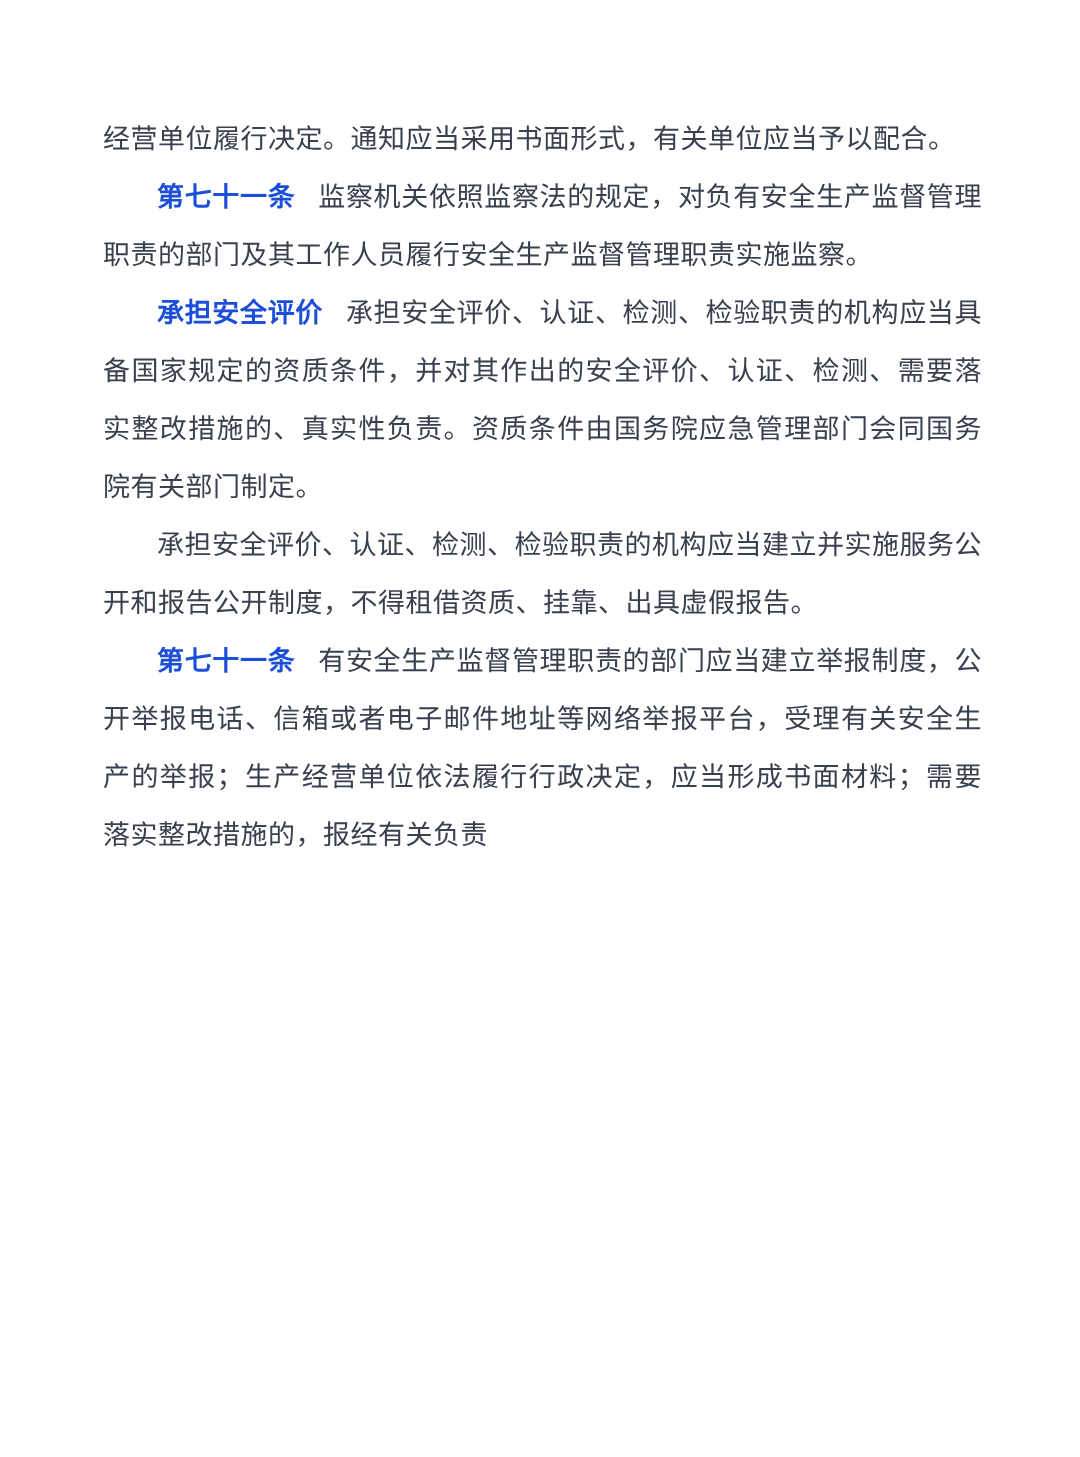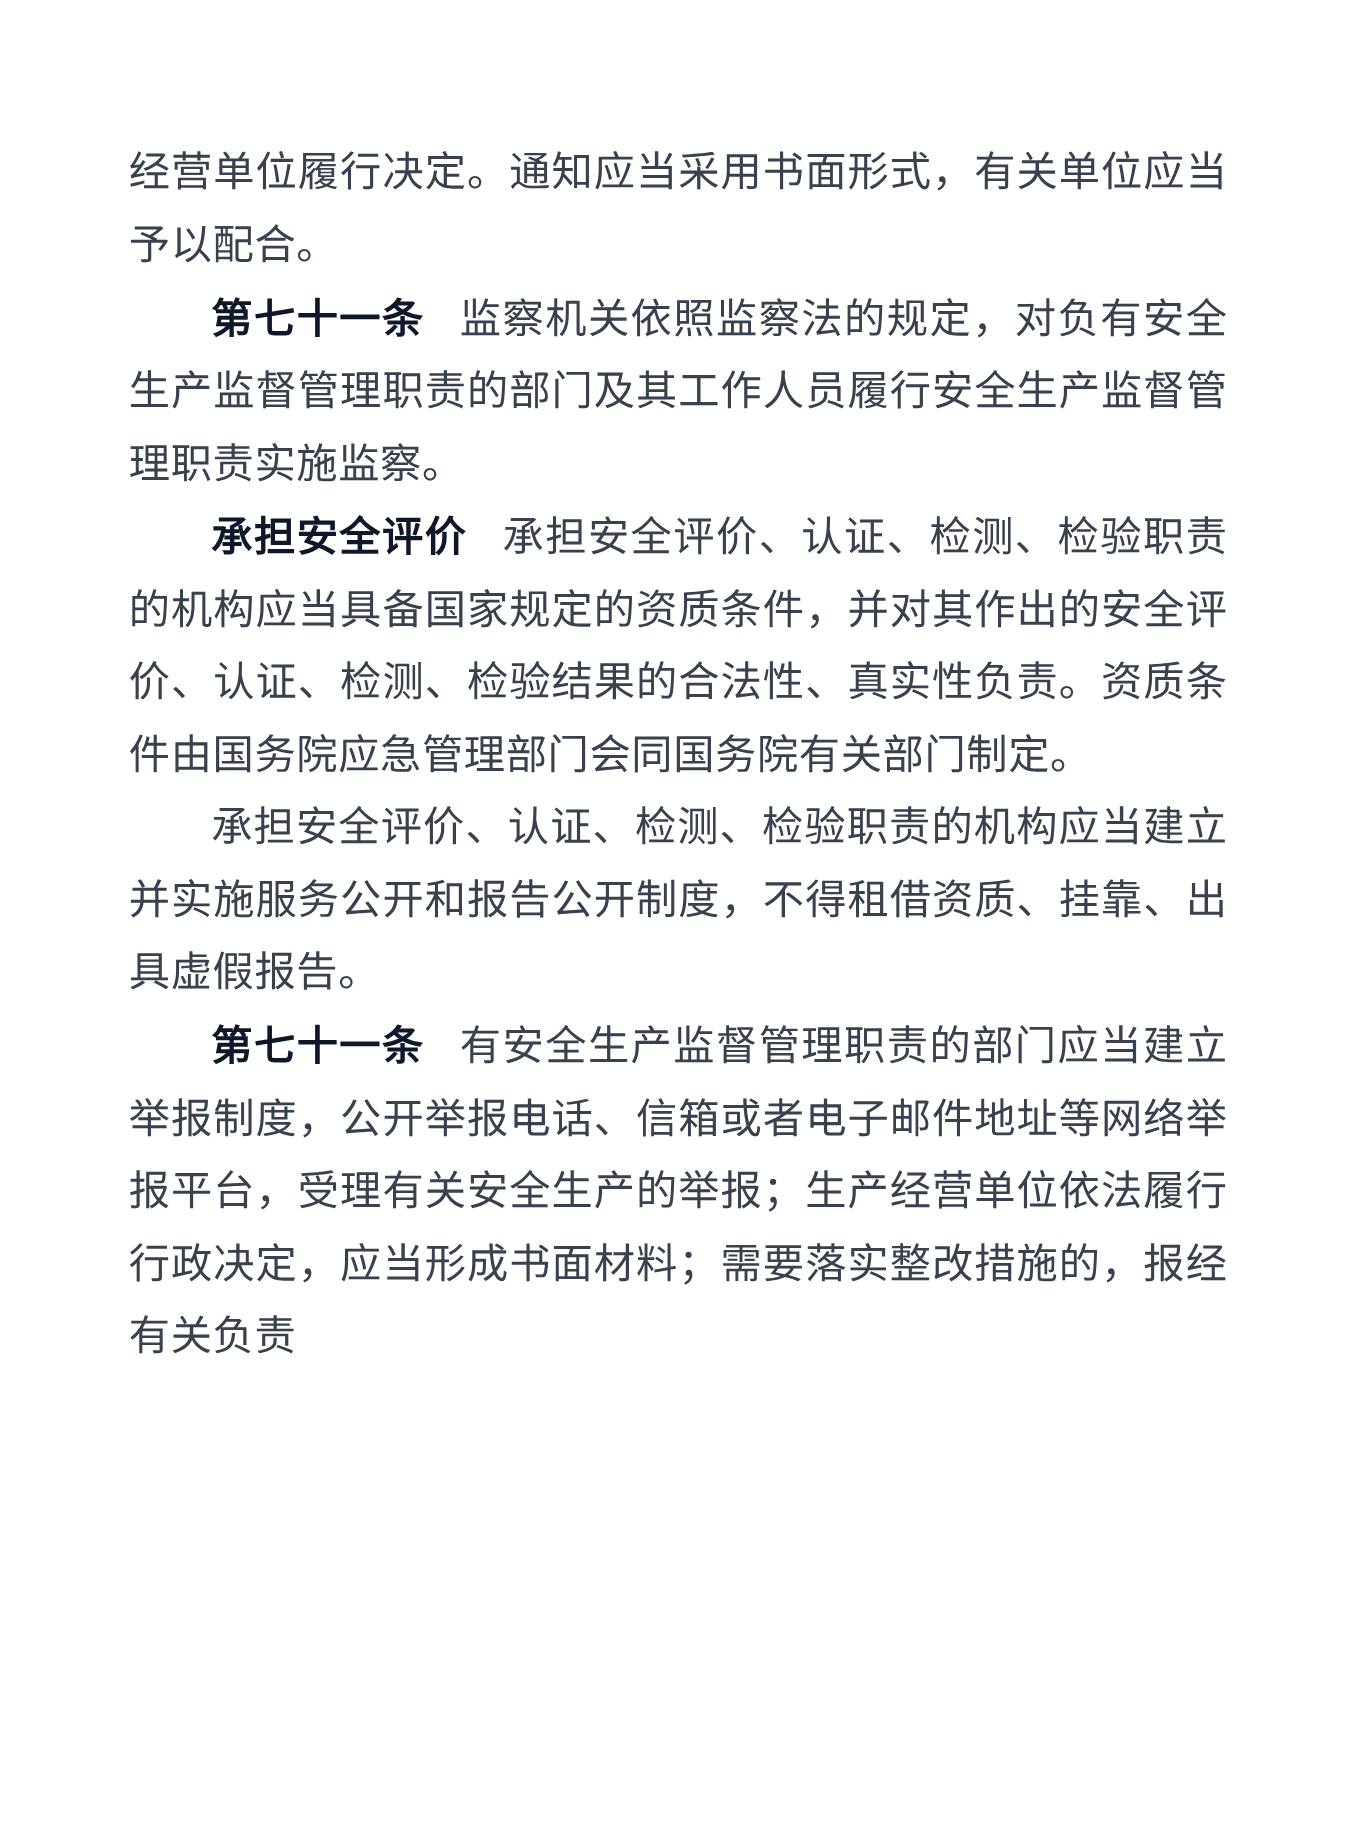--- a/index.html
+++ b/index.html
@@ -14,53 +14,53 @@
     background: #ffffff;
     overflow: hidden;
   }
   .content {
     box-sizing: border-box;
     padding: 110px 98px 0 103px;
   }
   p.para {
     margin: 0;
     font-family: "Liberation Serif", "DejaVu Serif", serif;
-    font-size: 33px;
+    font-size: 27px;
     line-height: 58px;
     color: #39414f;
     text-align: justify;
     text-align-last: left;
     letter-spacing: 0.5px;
     word-break: break-all;
   }
   p.para.indent {
     text-indent: 2em;
   }
   .article-no {
     font-family: "Liberation Sans", "DejaVu Sans", sans-serif;
     font-weight: 700;
-    color: #0f172a;
+    color: #1d4ed8;
     margin-right: 0.85em;
   }
   .article-no:empty {
     display: none;
     margin: 0;
   }
 </style>
 </head>
 <body>
 
 <div class="page">
   <div class="content">
 
     <p class="para"><span>经营单位履行决定。通知应当采用书面形式，有关单位应当予以配合。</span></p>
 
 
     <p class="para indent"><span class="article-no">第七十一条</span><span>监察机关依照监察法的规定，对负有安全生产监督管理职责的部门及其工作人员履行安全生产监督管理职责实施监察。</span></p>
 
-    <p class="para indent"><span class="article-no">承担安全评价</span><span>承担安全评价、认证、检测、检验职责的机构应当具备国家规定的资质条件，并对其作出的安全评价、认证、检测、检验结果的合法性、真实性负责。资质条件由国务院应急管理部门会同国务院有关部门制定。</span></p>
+    <p class="para indent"><span class="article-no">承担安全评价</span><span>承担安全评价、认证、检测、检验职责的机构应当具备国家规定的资质条件，并对其作出的安全评价、认证、检测、需要落实整改措施的、真实性负责。资质条件由国务院应急管理部门会同国务院有关部门制定。</span></p>
 
     <p class="para indent"><span>承担安全评价、认证、检测、检验职责的机构应当建立并实施服务公开和报告公开制度，不得租借资质、挂靠、出具虚假报告。</span></p>
 
     <p class="para indent"><span class="article-no">第七十一条</span><span>有安全生产监督管理职责的部门应当建立举报制度，公开举报电话、信箱或者电子邮件地址等网络举报平台，受理有关安全生产的举报；生产经营单位依法履行行政决定，应当形成书面材料；需要落实整改措施的，报经有关负责</span></p>
 
   </div>
 </div>
 
 </body></html>

